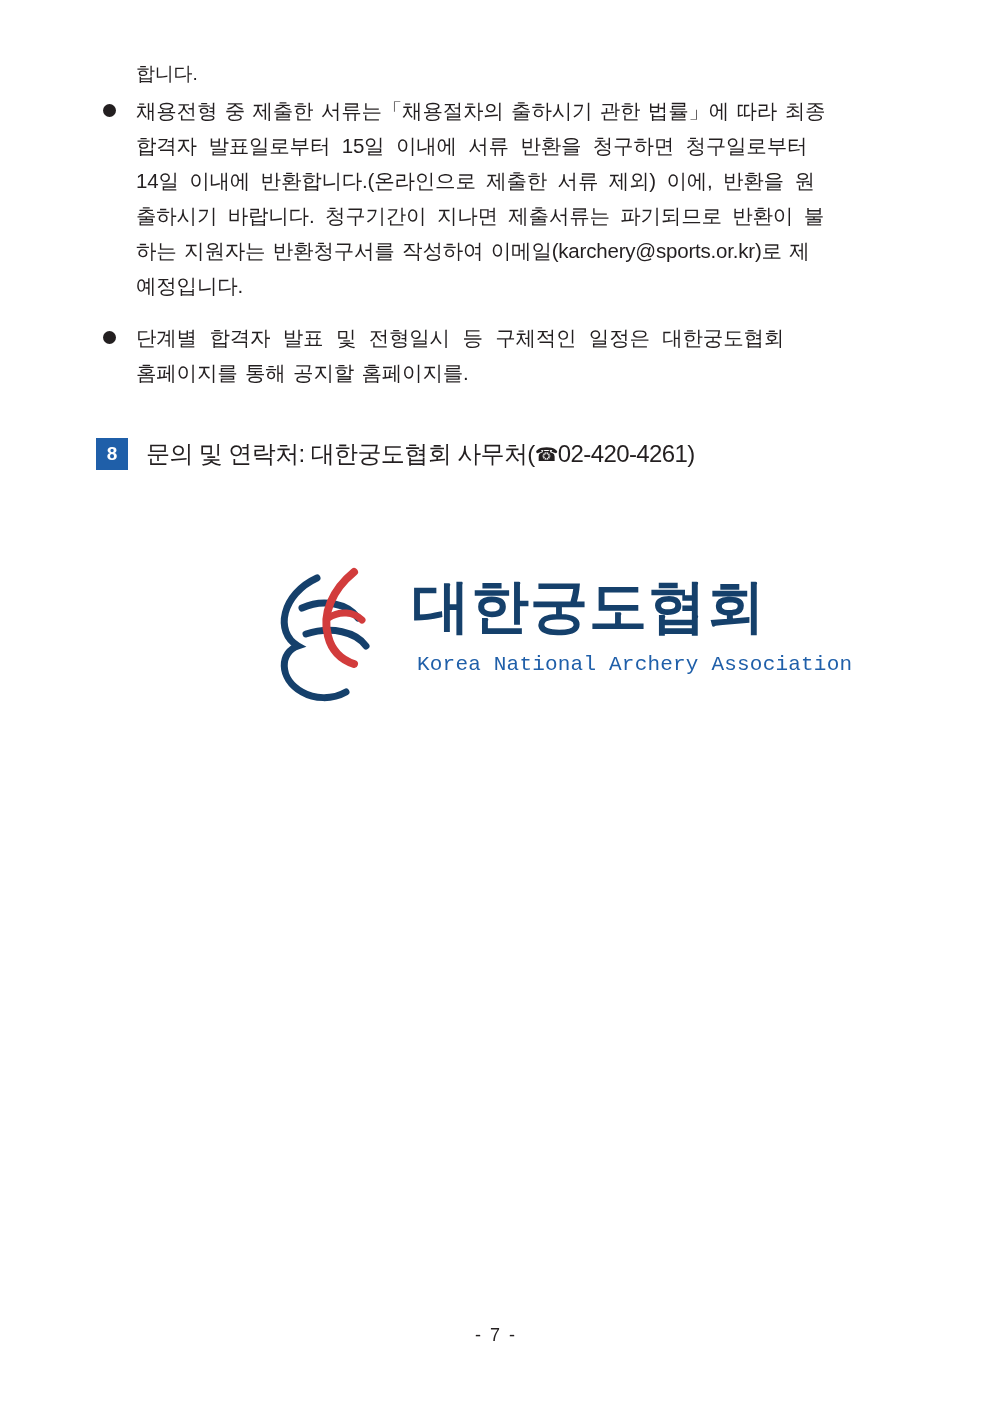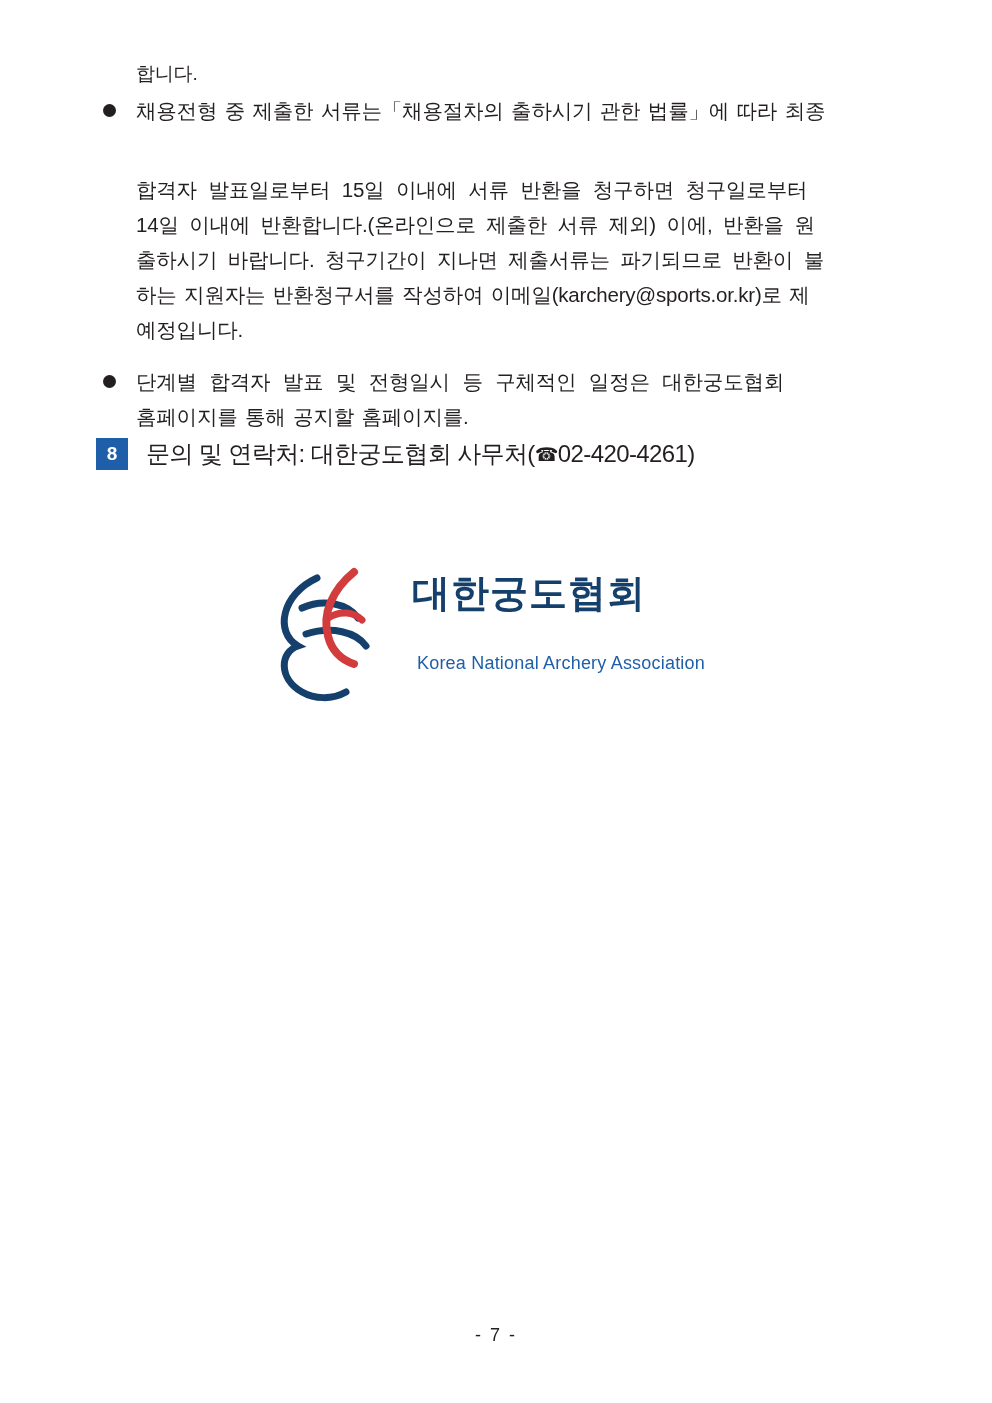--- a/index.html
+++ b/index.html
@@ -55,21 +55,21 @@
   }
 
   .bullet-line {
     font-size: 20.5px;
     line-height: 35px;
     letter-spacing: -0.2px;
     padding-left: 40px;
     white-space: nowrap;
   }
   .j2 { word-spacing: 7px; margin-top: 17px; }
-  .j3 { word-spacing: 6px; margin-top: 44px; }
+  .j3 { word-spacing: 6px; }
   .j4 { word-spacing: 5px; }
   .j5 { word-spacing: 2px; }
 
   
   .section-head {
     position: absolute;
     left: 96px;
     top: 438px;
     display: flex;
     align-items: center;
@@ -105,34 +105,35 @@
     left: 262px;
     top: 560px;
     width: 500px;
     height: 160px;
   }
 
   .logo-text-ko {
     position: absolute;
     left: 150px;
     top: 8px;
-    font-size: 38px;
+    font-size: 58px;
     font-weight: bold;
     color: #15406b;
     letter-spacing: 1px;
     white-space: nowrap;
   }
   .logo-text-en {
     position: absolute;
     left: 155px;
     top: 93px;
-    font-size: 18px;
+    font-size: 21px;
     color: #1f5fa9;
     letter-spacing: 0.2px;
     white-space: nowrap;
+    font-family: Liberation Mono, monospace;
   }
 
   
   .page-num {
     position: absolute;
     left: 0;
     top: 1325px;
     width: 992px;
     text-align: center;
     font-size: 18px;

